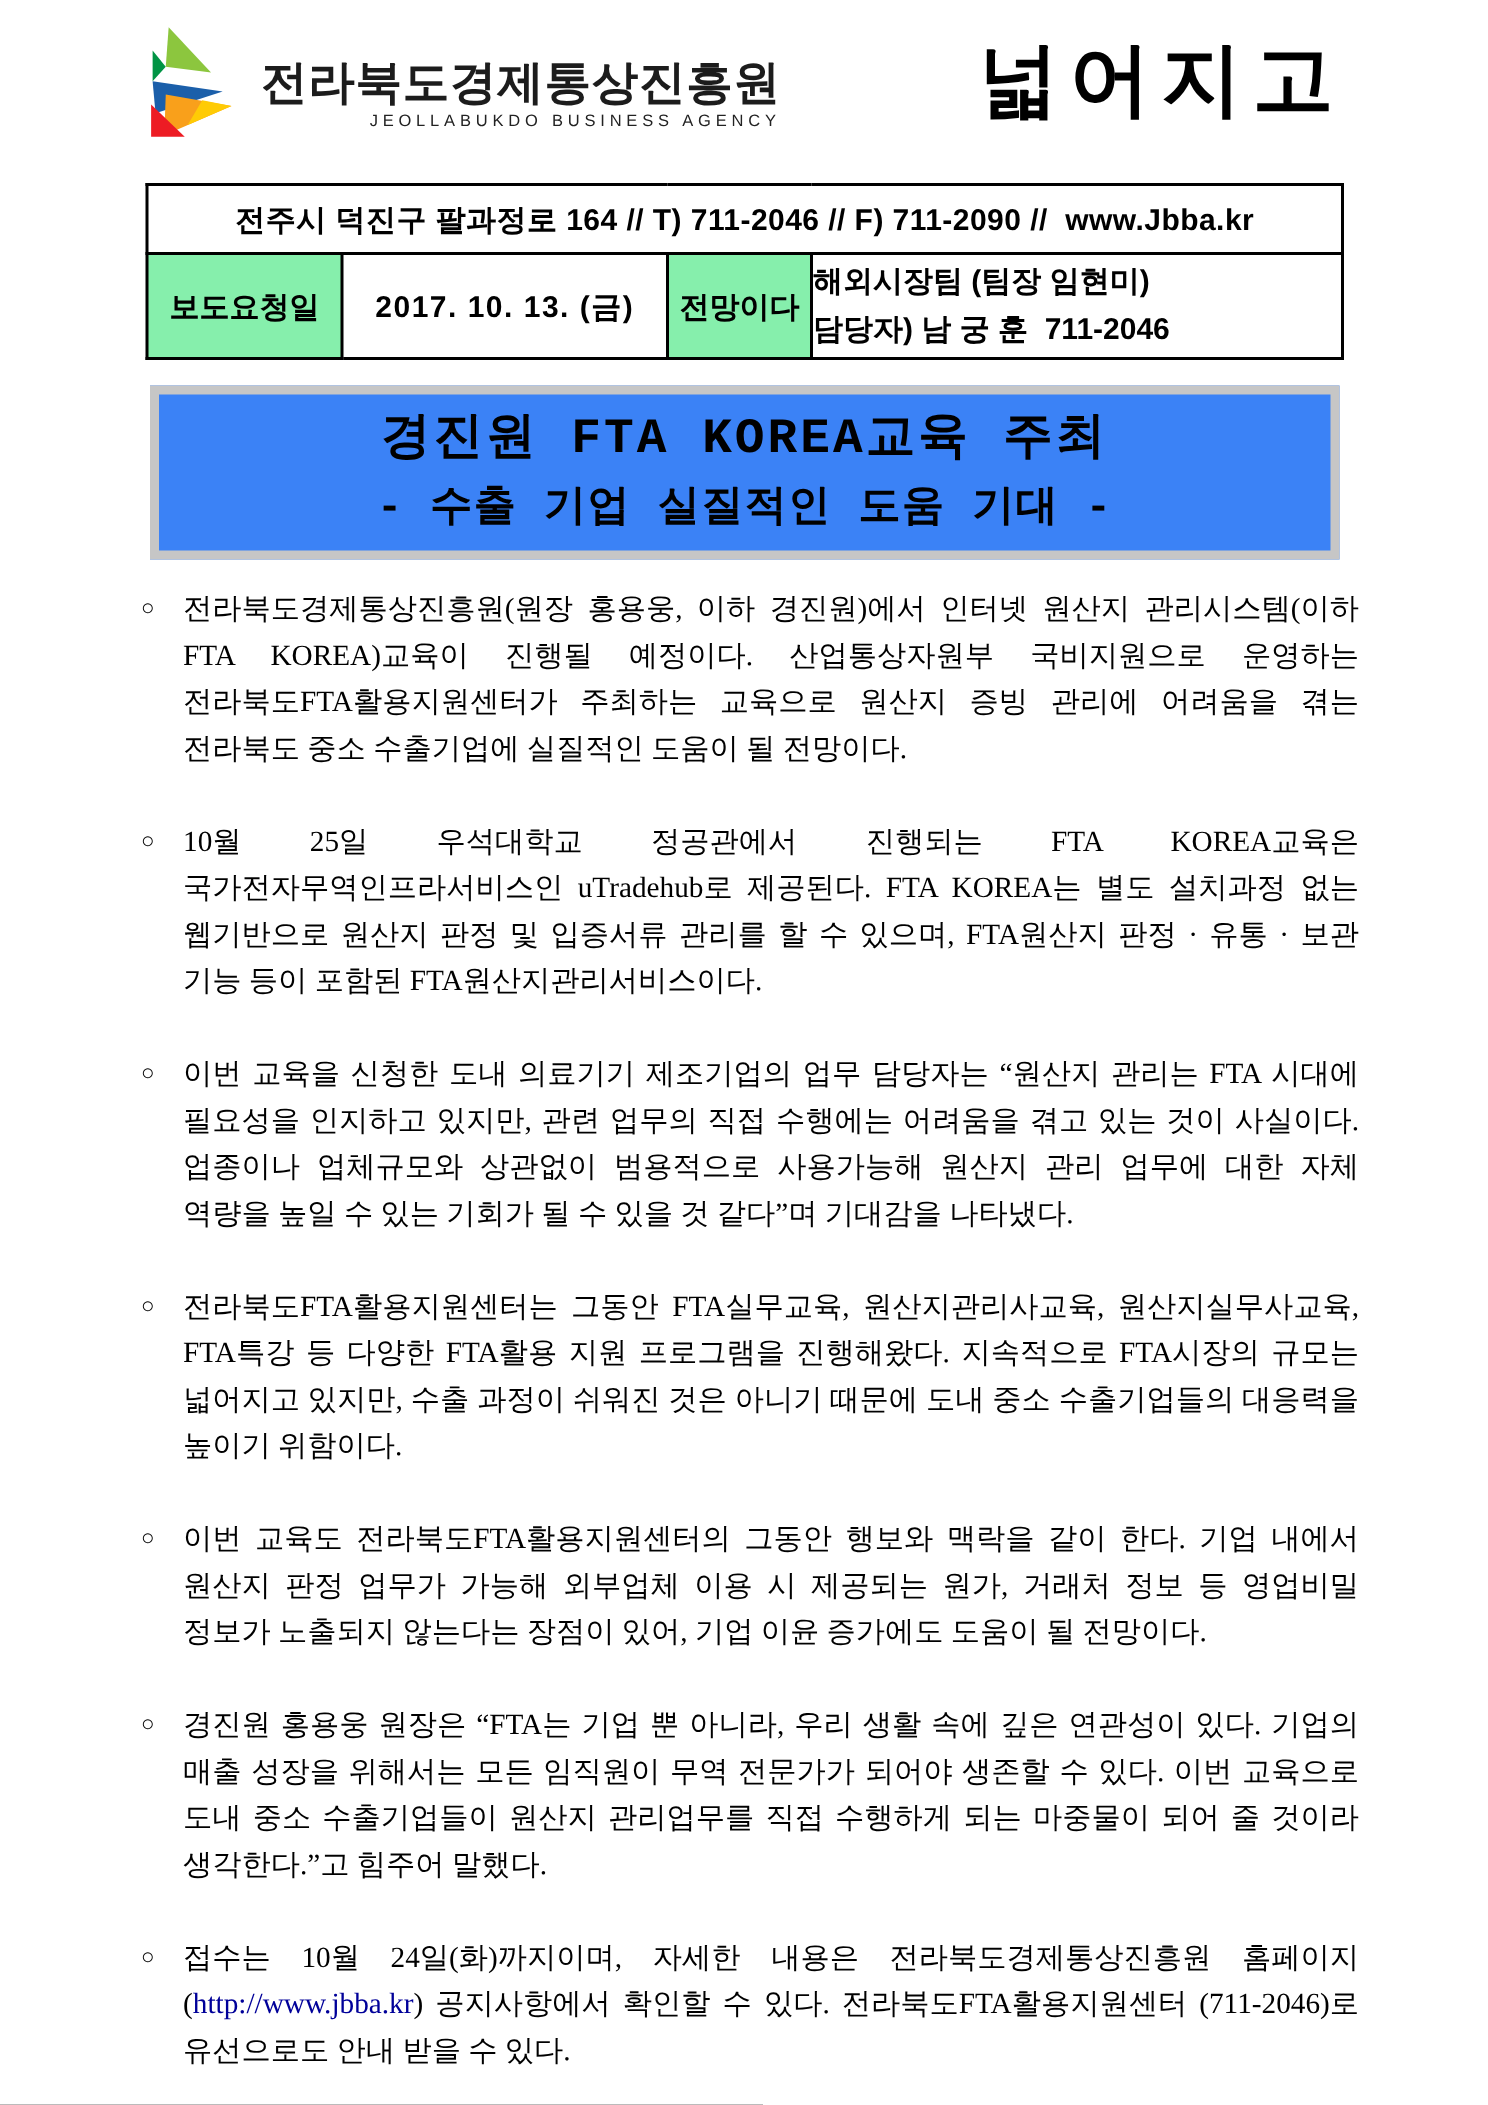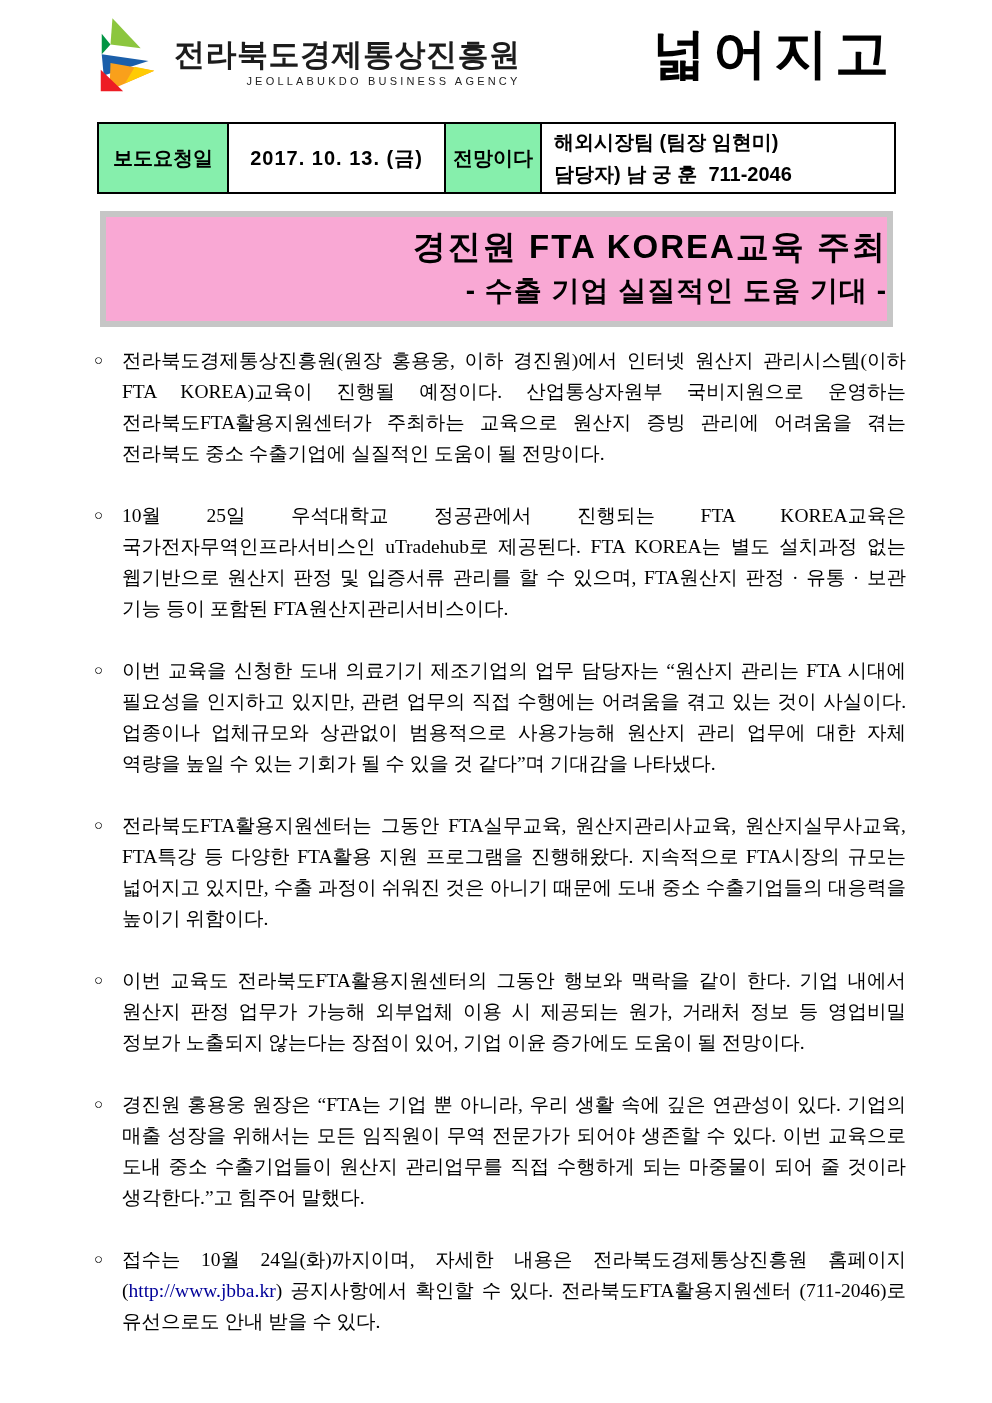--- a/index.html
+++ b/index.html
@@ -19,25 +19,25 @@
   .org-en { font-size: 11px; font-weight: 400; letter-spacing: 3.2px; color: #222; margin-top: 3px; }
   .doc-label { font-size: 54px; font-weight: 900; letter-spacing: 7px; margin-top: 12px; line-height: 1; }
   
   table.info { border-collapse: collapse; width: 797px; margin: 8px 0 0 97px;
                table-layout: fixed; }
   table.info td { border: 2px solid #000; font-weight: 700; font-size: 20px; }
   td.addr { height: 46px; text-align: center; letter-spacing: 0.3px; white-space: pre-wrap; }
   tr.row2 td { height: 70px; }
   td.gray { background: #86efac; text-align: center; }
   td.date { text-align: center; letter-spacing: 1px; }
-  td.dept { text-align: left; padding-left: 12px; line-height: 1.62; white-space: pre-wrap; }
+  td.dept { text-align: left; padding-left: 0; line-height: 1.62; white-space: pre-wrap; }
   .c1 { width: 130px; } .c2 { width: 217px; } .c3 { width: 96px; } .c4 { width: 354px; }
   
   .title-box { margin: 17px 99px 0 100px; border: 6px solid #c6c6c6;
-               padding: 9px 0 11px; text-align: right; background: #f9a8d4; }
+               padding: 9px 0 11px; text-align: center; background: #3b82f6; font-family: Liberation Mono, monospace; }
   .title-main { font-size: 33px; font-weight: 800; letter-spacing: 2px; line-height: 1.25; }
   .title-sub  { font-size: 28px; font-weight: 700; letter-spacing: 1px; margin-top: 5px; }
   
   .body-wrap { margin: 18px 86px 0 94px;
                font-family: "Liberation Serif", "DejaVu Serif", serif;
                font-size: 19.5px; line-height: 31px; }
   .para { display: flex; margin-bottom: 31px; }
   .bullet { width: 28px; flex: none; font-size: 15px; line-height: 31px; }
   .ptext { flex: 1; text-align: justify; word-break: keep-all; }
   a.link { color: #000099; text-decoration: none; }
@@ -66,20 +66,23 @@
   </div>
 
   <table class="info">
     <colgroup>
         <col class="c1">
         <col class="c2">
         <col class="c3">
         <col class="c4">
       </colgroup>
     <tbody>
+        <tr>
+      <td class="addr" colspan="4">전주시 덕진구 팔과정로 164 // T) 711-2046 // F) 711-2090 //  www.Jbba.kr</td>
+    </tr>
     <tr class="row2">
       <td class="gray">보도요청일</td>
       <td class="date">2017. 10. 13. (금)</td>
       <td class="gray">전망이다</td>
       <td class="dept"><span>해외시장팀 (팀장 임현미)</span><br><span>담당자) 남 궁 훈  711-2046</span></td>
     </tr>
   </tbody>
     </table>
 
   <div class="title-box">

